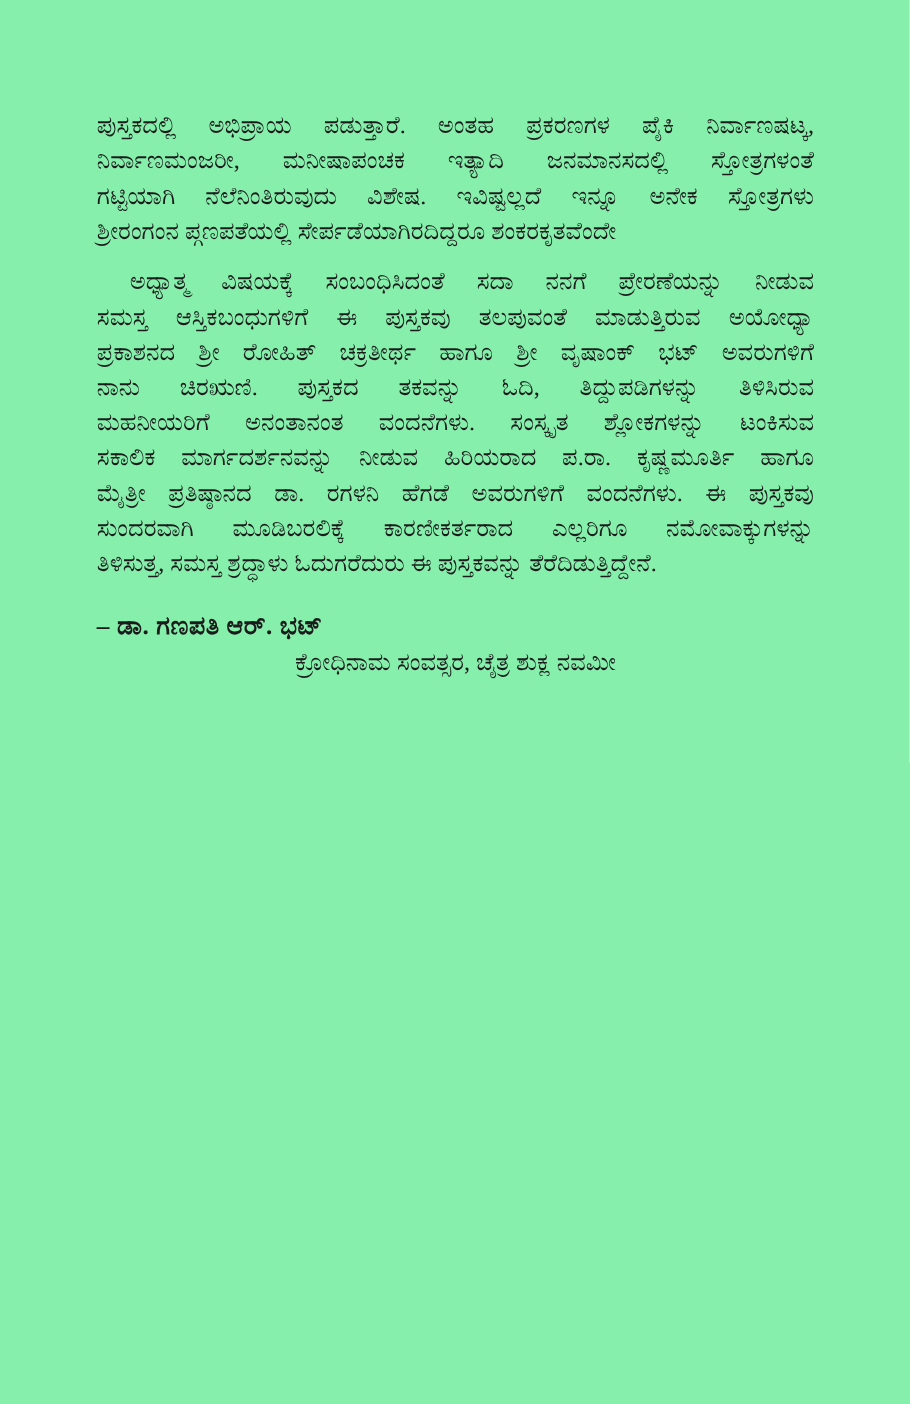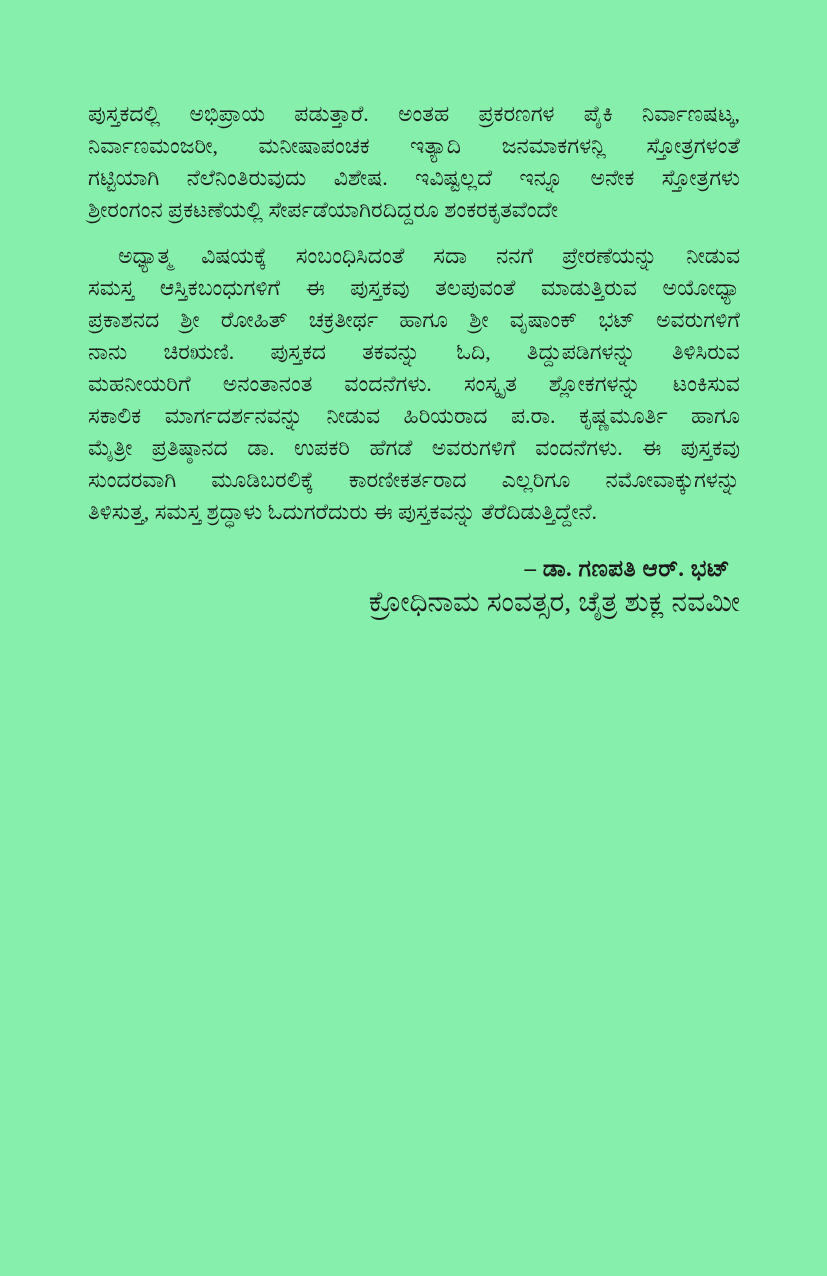--- a/index.html
+++ b/index.html
@@ -27,49 +27,49 @@
     text-align-last: justify;
   }
   .para .line:last-child { text-align-last: left; }
   .para + .para { margin-top: 14px; }
   .para.indent-first .line:first-child { text-indent: 30px; }
   .signature {
     margin-top: 24px;
     font-weight: bold;
     font-size: 23px;
     line-height: 33px;
-    text-align: right;
+    text-align: left;
     padding-right: 10px;
     letter-spacing: 0.5px;
   }
   .dateline {
-    font-size: 28px;
+    font-size: 22px;
     line-height: 33px;
-    text-align: right;
+    text-align: center;
     padding-right: 0;
   }
 </style>
 </head>
 <body>
 
 <div class="page">
   <div class="text-block">
     <div class="para">
         <div class="line">ಪುಸ್ತಕದಲ್ಲಿ ಅಭಿಪ್ರಾಯ ಪಡುತ್ತಾರೆ. ಅಂತಹ ಪ್ರಕರಣಗಳ ಪೈಕಿ ನಿರ್ವಾಣಷಟ್ಕ,</div>
-        <div class="line">ನಿರ್ವಾಣಮಂಜರೀ, ಮನೀಷಾಪಂಚಕ ಇತ್ಯಾದಿ ಜನಮಾಕಗಳನ್ಲಿ ಸ್ತೋತ್ರಗಳಂತೆ</div>
+        <div class="line">ನಿರ್ವಾಣಮಂಜರೀ, ಮನೀಷಾಪಂಚಕ ಇತ್ಯಾದಿ ಜನಮಾನಸದಲ್ಲಿ ಸ್ತೋತ್ರಗಳಂತೆ</div>
         <div class="line">ಗಟ್ಟಿಯಾಗಿ ನೆಲೆನಿಂತಿರುವುದು ವಿಶೇಷ. ಇವಿಷ್ಟಲ್ಲದೆ ಇನ್ನೂ ಅನೇಕ ಸ್ತೋತ್ರಗಳು</div>
-        <div class="line">ಶ್ರೀರಂಗಂನ ಪ್ರಕಟಣೆಯಲ್ಲಿ ಸೇರ್ಪಡೆಯಾಗಿರದಿದ್ದರೂ ಶಂಕರಕೃತವೆಂದೇ</div>
+        <div class="line">ಶ್ರೀರಂಗಂನ ಪ್ಗಣಪತೆಯಲ್ಲಿ ಸೇರ್ಪಡೆಯಾಗಿರದಿದ್ದರೂ ಶಂಕರಕೃತವೆಂದೇ</div>
       </div>
     <div class="para indent-first">
         <div class="line">ಅಧ್ಯಾತ್ಮ ವಿಷಯಕ್ಕೆ ಸಂಬಂಧಿಸಿದಂತೆ ಸದಾ ನನಗೆ ಪ್ರೇರಣೆಯನ್ನು ನೀಡುವ</div>
         <div class="line">ಸಮಸ್ತ ಆಸ್ತಿಕಬಂಧುಗಳಿಗೆ ಈ ಪುಸ್ತಕವು ತಲಪುವಂತೆ ಮಾಡುತ್ತಿರುವ ಅಯೋಧ್ಯಾ</div>
         <div class="line">ಪ್ರಕಾಶನದ ಶ್ರೀ ರೋಹಿತ್ ಚಕ್ರತೀರ್ಥ ಹಾಗೂ ಶ್ರೀ ವೃಷಾಂಕ್ ಭಟ್ ಅವರುಗಳಿಗೆ</div>
         <div class="line">ನಾನು ಚಿರಋಣಿ. ಪುಸ್ತಕದ ತಕವನ್ನು ಓದಿ, ತಿದ್ದುಪಡಿಗಳನ್ನು ತಿಳಿಸಿರುವ</div>
         <div class="line">ಮಹನೀಯರಿಗೆ ಅನಂತಾನಂತ ವಂದನೆಗಳು. ಸಂಸ್ಕೃತ ಶ್ಲೋಕಗಳನ್ನು ಟಂಕಿಸುವ</div>
         <div class="line">ಸಕಾಲಿಕ ಮಾರ್ಗದರ್ಶನವನ್ನು ನೀಡುವ ಹಿರಿಯರಾದ ಪ.ರಾ. ಕೃಷ್ಣಮೂರ್ತಿ ಹಾಗೂ</div>
-        <div class="line">ಮೈತ್ರೀ ಪ್ರತಿಷ್ಠಾನದ ಡಾ. ಉಪಕರಿ ಹೆಗಡೆ ಅವರುಗಳಿಗೆ ವಂದನೆಗಳು. ಈ ಪುಸ್ತಕವು</div>
+        <div class="line">ಮೈತ್ರೀ ಪ್ರತಿಷ್ಠಾನದ ಡಾ. ರಗಳನಿ ಹೆಗಡೆ ಅವರುಗಳಿಗೆ ವಂದನೆಗಳು. ಈ ಪುಸ್ತಕವು</div>
         <div class="line">ಸುಂದರವಾಗಿ ಮೂಡಿಬರಲಿಕ್ಕೆ ಕಾರಣೀಕರ್ತರಾದ ಎಲ್ಲರಿಗೂ ನಮೋವಾಕ್ಕುಗಳನ್ನು</div>
         <div class="line">ತಿಳಿಸುತ್ತ, ಸಮಸ್ತ ಶ್ರದ್ಧಾಳು ಓದುಗರೆದುರು ಈ ಪುಸ್ತಕವನ್ನು ತೆರೆದಿಡುತ್ತಿದ್ದೇನೆ.</div>
       </div>
     <div class="signature">– ಡಾ. ಗಣಪತಿ ಆರ್. ಭಟ್</div>
     <div class="dateline">ಕ್ರೋಧಿನಾಮ ಸಂವತ್ಸರ, ಚೈತ್ರ ಶುಕ್ಲ ನವಮೀ</div>
   </div>
 </div>
 
 </body></html>

